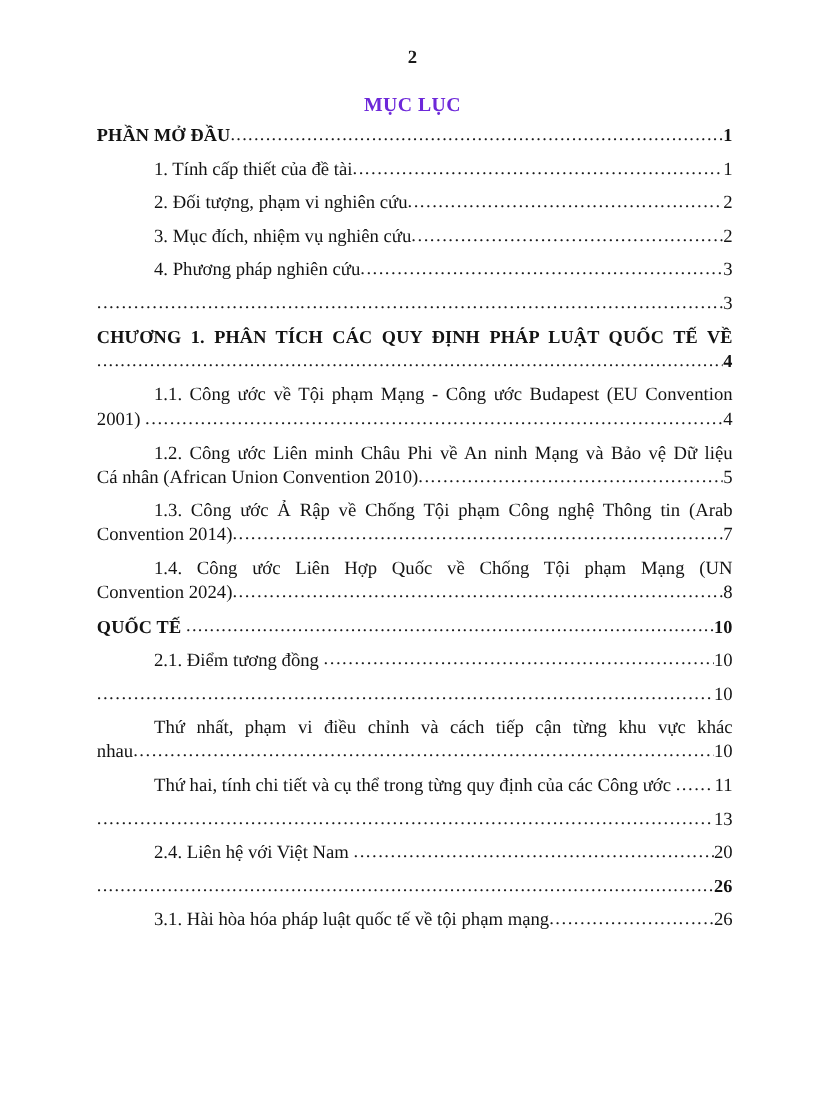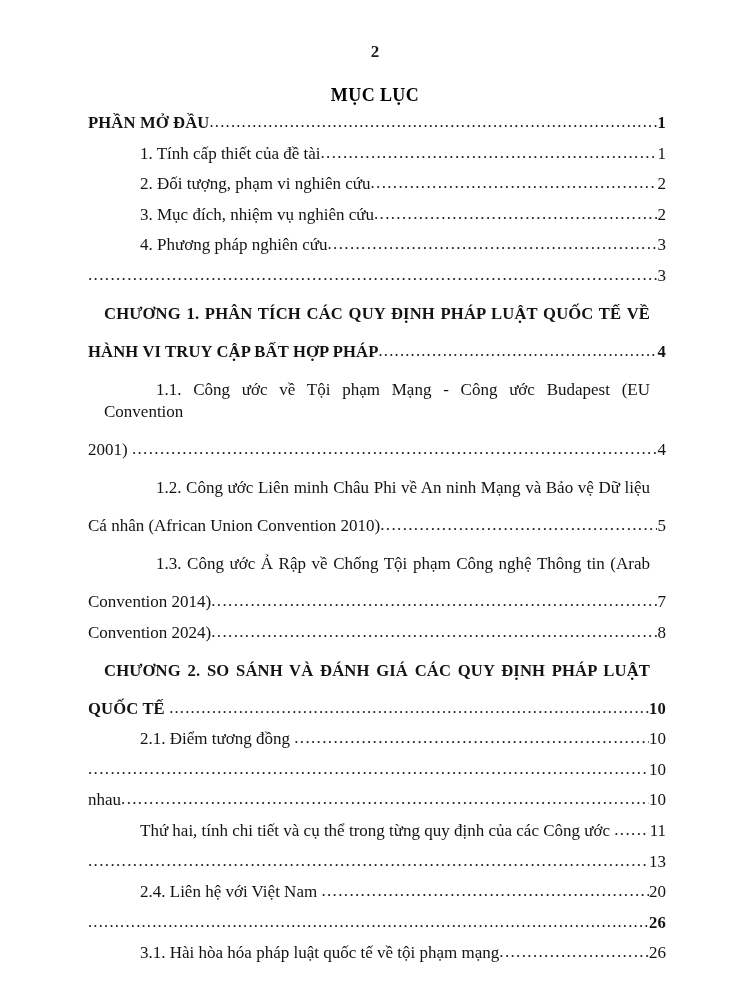--- a/index.html
+++ b/index.html
@@ -110,31 +110,31 @@
     flex: 0 0 auto;
     padding-left: 0.5px;
     white-space: pre;
   }
 
   
   .wrap-first {
     display: block;
     text-align: justify;
     text-align-last: justify;
-    margin: 16px;
+    margin: 0;
   }
 </style>
 </head>
 <body>
 
 <div class="page">
 
   <div class="page-number">2</div>
 
-  <div class="doc-title" style="color: #000000;">MỤC LỤC</div>
+  <div class="doc-title" style="color: #6d28d9;">MỤC LỤC</div>
 
   <div class="toc" id="toc-root">
       <div class="toc-entry level-1">
         <div class="leader-line">
           <span class="lead-text"><span>PHẦN MỞ ĐẦU</span></span>
           <span class="dots">........................................................................................................................................................................................................</span>
           <span class="page-no">1</span>
         </div>
       </div>
       <div class="toc-entry level-2">
@@ -167,21 +167,20 @@
       </div>
       <div class="toc-entry level-2">
         <div class="leader-line">
           <span class="dots">........................................................................................................................................................................................................</span>
           <span class="page-no">3</span>
         </div>
       </div>
       <div class="toc-entry level-1">
         <div class="wrap-first"><span>CHƯƠNG 1. PHÂN TÍCH CÁC QUY ĐỊNH PHÁP LUẬT QUỐC TẾ VỀ</span></div>
         <div class="leader-line">
-          <span class="lead-text">HÀNH VI TRUY CẬP BẤT HỢP PHÁP</span>
           <span class="dots">........................................................................................................................................................................................................</span>
           <span class="page-no">4</span>
         </div>
       </div>
       <div class="toc-entry level-2">
         <div class="wrap-first"><span class="entry-indent"></span><span>1.1. Công ước về Tội phạm Mạng - Công ước Budapest (EU Convention</span></div>
         <div class="leader-line">
           <span class="lead-text">2001) </span>
           <span class="dots">........................................................................................................................................................................................................</span>
           <span class="page-no">4</span>
@@ -197,48 +196,49 @@
       </div>
       <div class="toc-entry level-2">
         <div class="wrap-first"><span class="entry-indent"></span><span>1.3. Công ước Ả Rập về Chống Tội phạm Công nghệ Thông tin (Arab</span></div>
         <div class="leader-line">
           <span class="lead-text">Convention 2014)</span>
           <span class="dots">........................................................................................................................................................................................................</span>
           <span class="page-no">7</span>
         </div>
       </div>
       <div class="toc-entry level-2">
+        <div class="wrap-first"><span class="entry-indent"></span><span>1.4. Công ước Liên Hợp Quốc về Chống Tội phạm Mạng (UN</span></div>
         <div class="leader-line">
           <span class="lead-text">Convention 2024)</span>
           <span class="dots">........................................................................................................................................................................................................</span>
           <span class="page-no">8</span>
         </div>
       </div>
       <div class="toc-entry level-1">
-        <div class="wrap-first"><span>CHƯƠNG 2. SO SÁNH VÀ ĐÁNH GIÁ CÁC QUY ĐỊNH PHÁP LUẬT</span></div>
         <div class="leader-line">
           <span class="lead-text">QUỐC TẾ </span>
           <span class="dots">........................................................................................................................................................................................................</span>
           <span class="page-no">10</span>
         </div>
       </div>
       <div class="toc-entry level-2">
         <div class="leader-line">
           <span class="lead-text"><span class="entry-indent"></span><span>2.1. Điểm tương đồng </span></span>
           <span class="dots">........................................................................................................................................................................................................</span>
           <span class="page-no">10</span>
         </div>
       </div>
       <div class="toc-entry level-2">
         <div class="leader-line">
           <span class="dots">........................................................................................................................................................................................................</span>
           <span class="page-no">10</span>
         </div>
       </div>
       <div class="toc-entry level-2">
+        <div class="wrap-first"><span class="entry-indent"></span><span>Thứ nhất, phạm vi điều chỉnh và cách tiếp cận từng khu vực khác</span></div>
         <div class="leader-line">
           <span class="lead-text">nhau</span>
           <span class="dots">........................................................................................................................................................................................................</span>
           <span class="page-no">10</span>
         </div>
       </div>
       <div class="toc-entry level-2">
         <div class="leader-line">
           <span class="lead-text"><span class="entry-indent"></span><span>Thứ hai, tính chi tiết và cụ thể trong từng quy định của các Công ước </span></span>
           <span class="dots">........................................................................................................................................................................................................</span>

